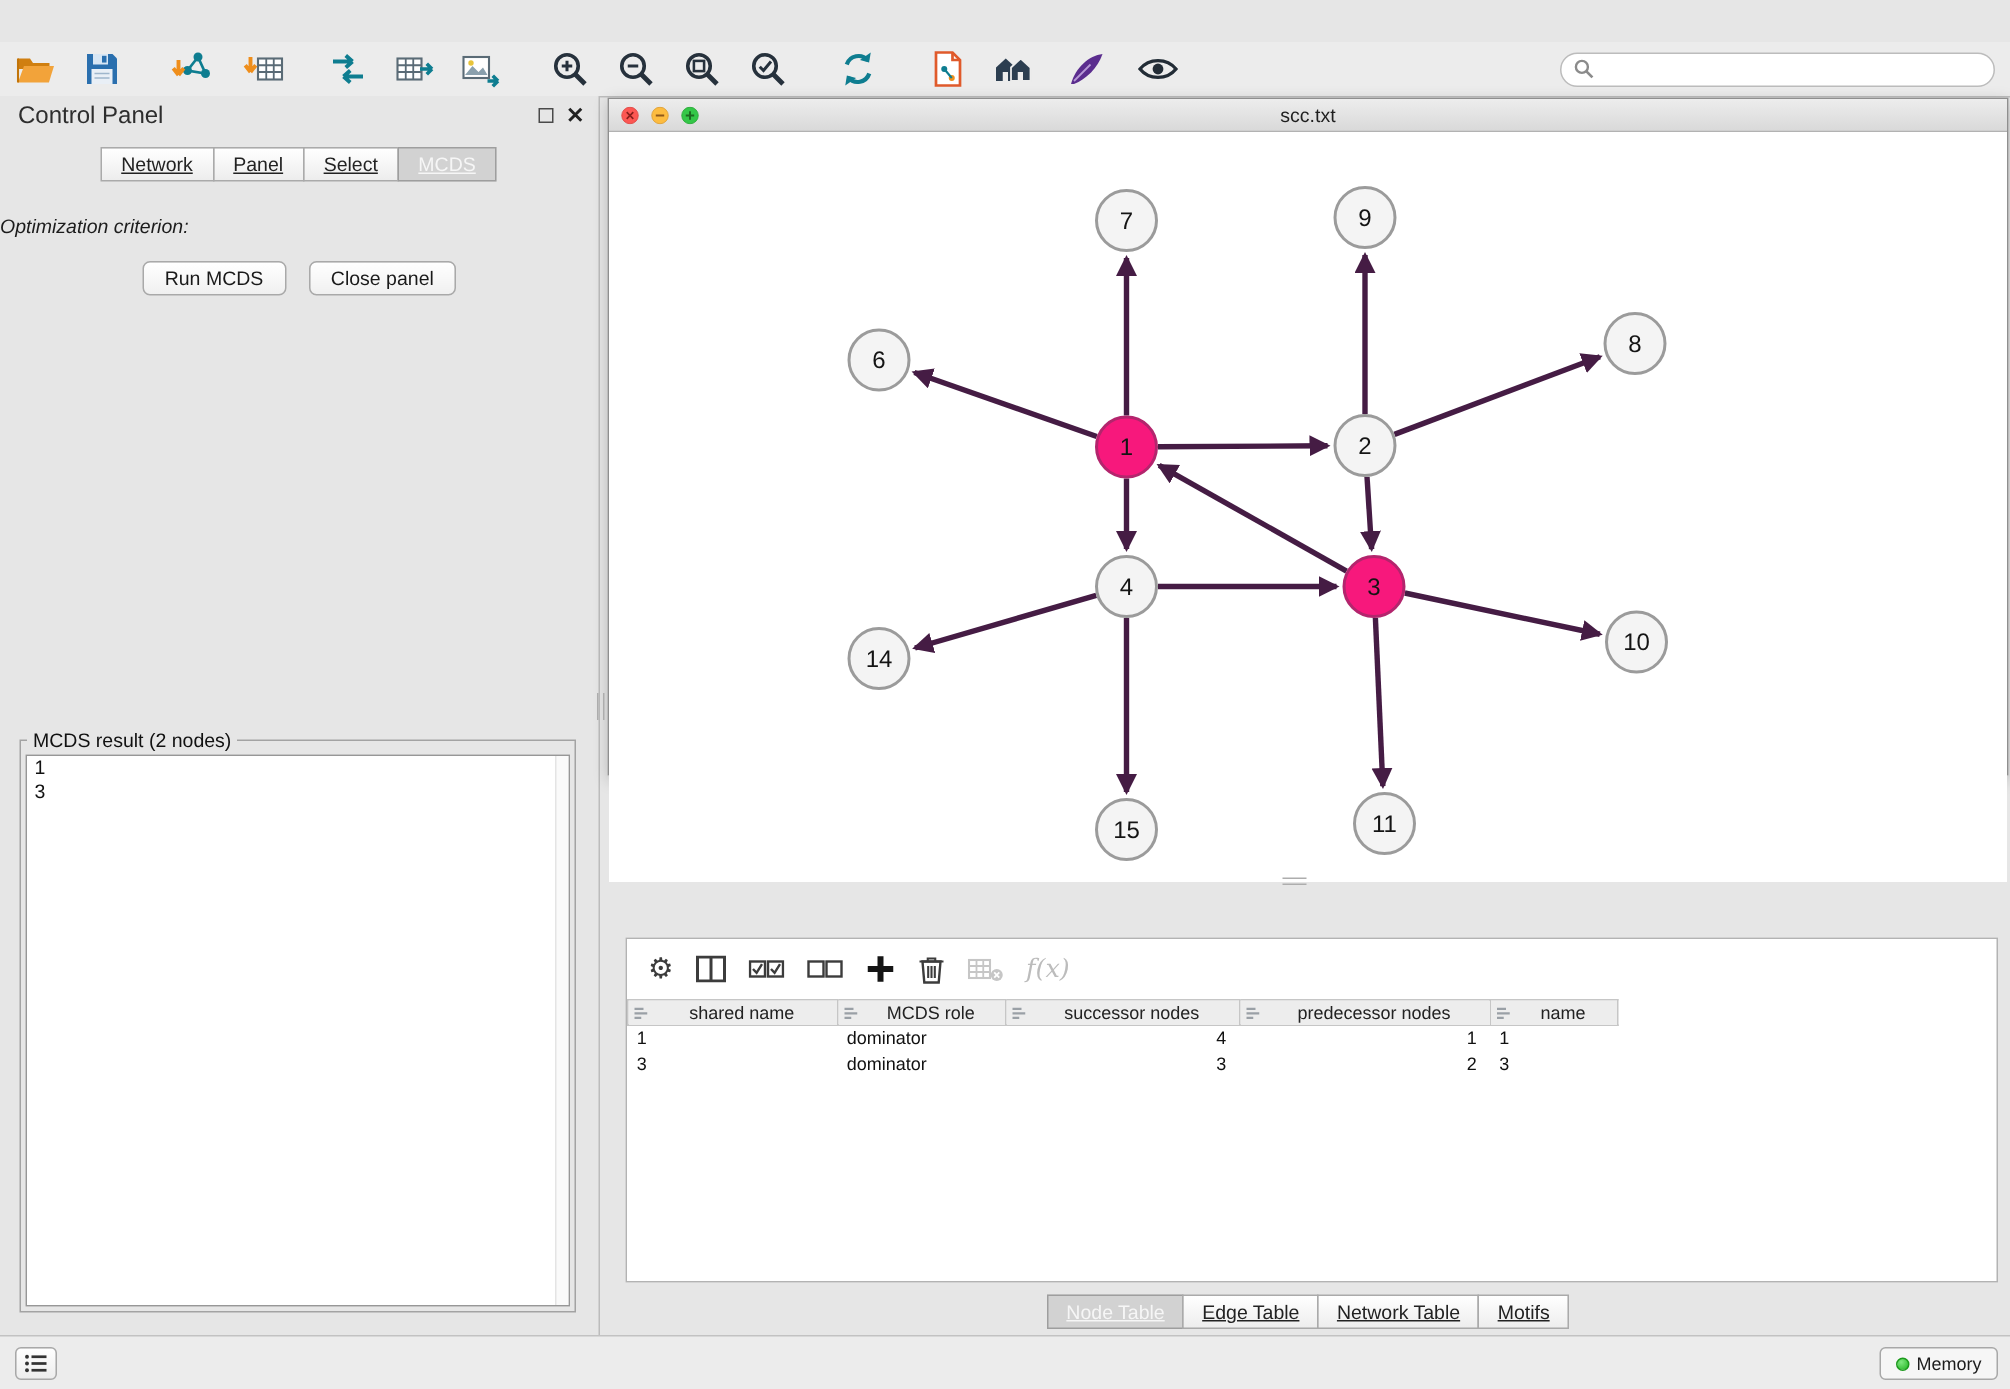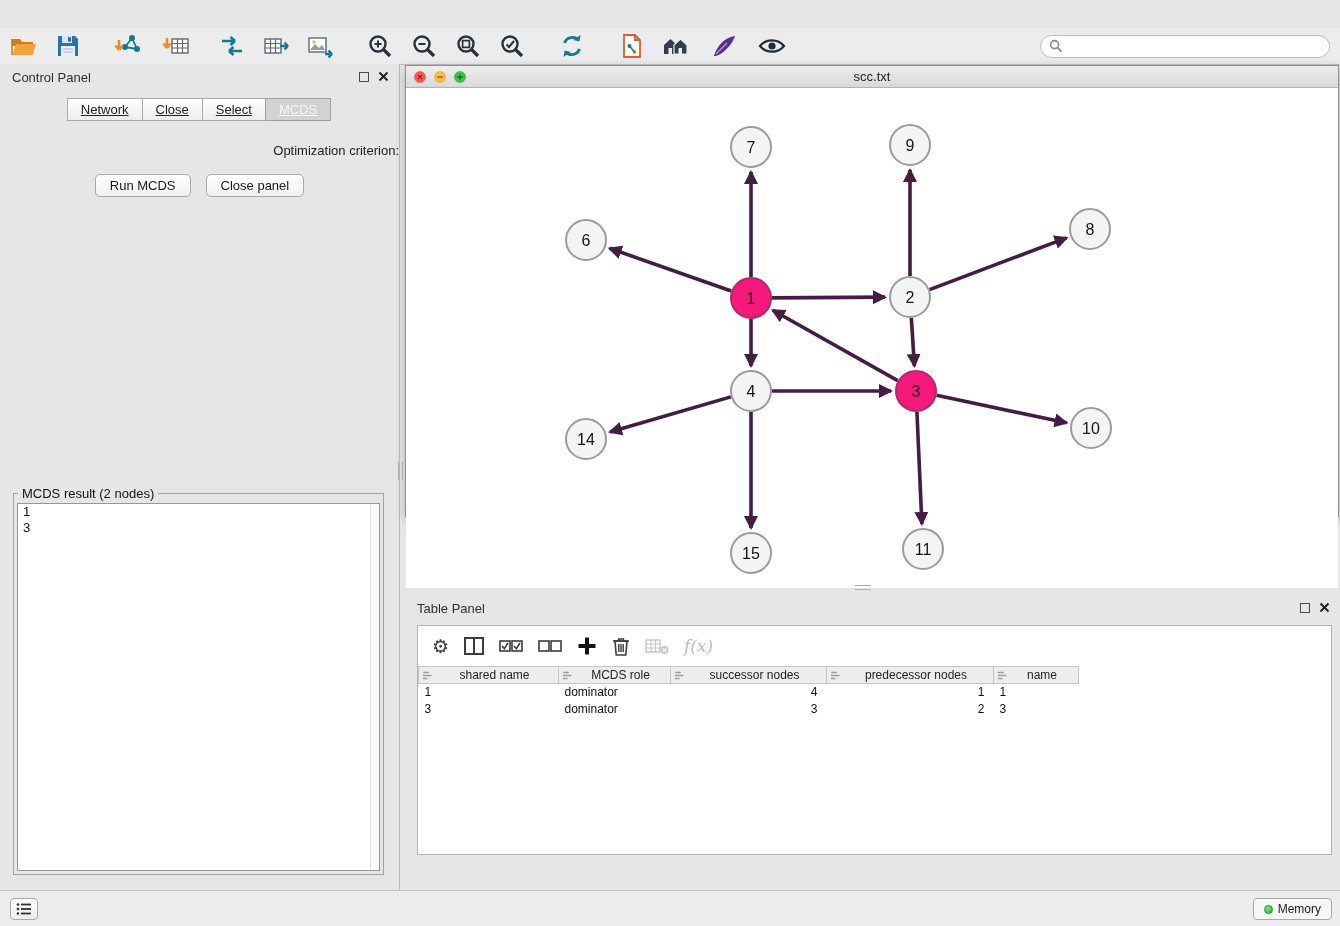--- a/index.html
+++ b/index.html
@@ -17,28 +17,28 @@
     background:#ececec; border-bottom:1px solid #bdbdbd; display:flex; align-items:center; }
   .tbtn { width:32px; height:30px; display:flex; align-items:center; justify-content:center; flex:none; }
   .ml8{margin-left:8px}.ml12{margin-left:12px}.ml16{margin-left:16px}.ml24{margin-left:24px}.ml28{margin-left:28px}
   .search { margin-left:auto; margin-right:10px; width:290px; height:23px; background:#fff;
     border:1px solid #bcbcbc; border-radius:12px; display:flex; align-items:center; padding:0 8px; }
   .search input { border:none; outline:none; flex:1; font-size:13px; background:transparent; font-family:inherit; }
 
   
   .control-panel { position:absolute; left:0; top:64px; width:400px; height:826px;
     background:#e6e6e6; border-right:1px solid #bcbcbc; }
-  .panel-header { height:28px; line-height:28px; padding-left:12px; font-size:13px; color:#2e2e2e; position:relative; }
+  .panel-header { height:28px; line-height:28px; padding-left:12px; font-size:16px; color:#2e2e2e; position:relative; }
   .ph-btns { position:absolute; right:10px; top:7px; display:flex; gap:9px; align-items:center; }
   .float-box { width:10px; height:10px; border:1.5px solid #4a4a4a; display:inline-block; }
   .tabs-row { display:flex; justify-content:center; margin-top:6px; }
   .tab { padding:3px 13px; font-size:13px; color:#222; background:linear-gradient(#ffffff,#ededed);
     border:1px solid #aaaaaa; margin-left:-1px; cursor:default;text-decoration:underline; }
   .tab.active { background:#d2d2d2; color:#f6f6f6; border-color:#9e9e9e; }
-  .opt-label { margin-top:22px; text-align:right; font-size:13px; color:#1c1c1c; }
+  .opt-label { margin-top:22px; text-align:left; font-size:13px; color:#1c1c1c;font-style:italic; }
   .criterion { margin:10px auto 0; width:312px; height:25px; background:#fff; border:1px solid #adadad;
     border-radius:4px; font-size:13px; color:#111; line-height:23px; padding-left:8px; position:relative; }
   .stepper { position:absolute; right:4px; top:3px; }
   .btn-row { margin-top:16px; display:flex; justify-content:center; gap:15px; }
   .pbtn { font-size:13px; color:#1a1a1a; padding:3px 14px; background:linear-gradient(#ffffff,#f0f0f0);
     border:1px solid #a9a9a9; border-radius:5px; font-family:inherit; }
   .result-group { position:absolute; left:13px; top:429px; width:371px; height:382px; border:1px solid #a3a3a3; }
   .result-title { position:absolute; top:-8px; left:4px; background:#e6e6e6; padding:0 4px; font-size:13px; color:#111; }
   .result-box { position:absolute; left:3px; right:3px; top:9px; bottom:3px; background:#fff; border:1px solid #979797; overflow:hidden; }
   .result-line { font-size:13px; line-height:16px; padding-left:5px; color:#111; }
@@ -217,21 +217,21 @@
       <span>Control Panel</span>
       <span class="ph-btns">
         <span class="float-box"></span>
         <svg width="11" height="11" viewBox="0 0 11 11">
           <path d="M1.5 1.5 L9.5 9.5 M9.5 1.5 L1.5 9.5" stroke="#222" stroke-width="2"></path>
         </svg>
       </span>
     </div>
     <div class="tabs-row" id="cp-tabs">
         <div class="tab">Network</div>
-        <div class="tab">Close</div>
+        <div class="tab">Panel</div>
         <div class="tab">Select</div>
         <div class="tab active">MCDS</div>
       </div>
     <div class="opt-label">Optimization criterion:</div>
     <div class="btn-row">
       <button class="pbtn">Run MCDS</button>
       <button class="pbtn">Close panel</button>
     </div>
     <div class="result-group">
       <span class="result-title">MCDS result (2 nodes)</span>
@@ -310,29 +310,20 @@
             <text x="517" y="466.5" text-anchor="middle" font-size="16" fill="#141414" font-family="Liberation Sans, sans-serif">11</text>
           </g>
       </svg>
     </div>
   </div>
 
   <div class="v-grip"></div>
   <div class="h-grip"></div>
 
   <div class="table-panel">
-    <div class="panel-header">
-      <span>Table Panel</span>
-      <span class="ph-btns">
-        <span class="float-box"></span>
-        <svg width="11" height="11" viewBox="0 0 11 11">
-          <path d="M1.5 1.5 L9.5 9.5 M9.5 1.5 L1.5 9.5" stroke="#222" stroke-width="2"></path>
-        </svg>
-      </span>
-    </div>
     <div class="tp-box">
       <div class="tp-toolbar">
         <span class="gear">⚙</span>
         <svg width="20" height="18" viewBox="0 0 20 18">
           <rect x="1" y="1" width="18" height="16" fill="none" stroke="#3c3c3c" stroke-width="2"></rect>
           <path d="M10 1 v16" stroke="#3c3c3c" stroke-width="2"></path>
         </svg>
         <svg width="24" height="14" viewBox="0 0 24 14">
           <rect x="1" y="2" width="10" height="10" fill="none" stroke="#3c3c3c" stroke-width="1.6"></rect>
           <path d="M3 7 l2.4 2.6 L9 3.8" fill="none" stroke="#3c3c3c" stroke-width="1.6"></path>
@@ -389,20 +380,26 @@
             <tr>
               <td>3</td>
               <td>dominator</td>
               <td class="num">3</td>
               <td class="num">2</td>
               <td>3</td>
             </tr>
           </tbody>
       </table>
     </div>
+    <div class="tp-tabs" id="tp-tabs">
+        <div class="tab active">Node Table</div>
+        <div class="tab">Edge Table</div>
+        <div class="tab">Network Table</div>
+        <div class="tab">Motifs</div>
+      </div>
   </div>
 
   <div class="status-bar">
     <span class="list-btn">
       <svg width="16" height="14" viewBox="0 0 16 14">
         <circle cx="2" cy="2.5" r="1.3" fill="#333"></circle>
           <rect x="5" y="1.6" width="10" height="1.8" fill="#333"></rect>
         <circle cx="2" cy="7" r="1.3" fill="#333"></circle>
           <rect x="5" y="6.1" width="10" height="1.8" fill="#333"></rect>
         <circle cx="2" cy="11.5" r="1.3" fill="#333"></circle>

